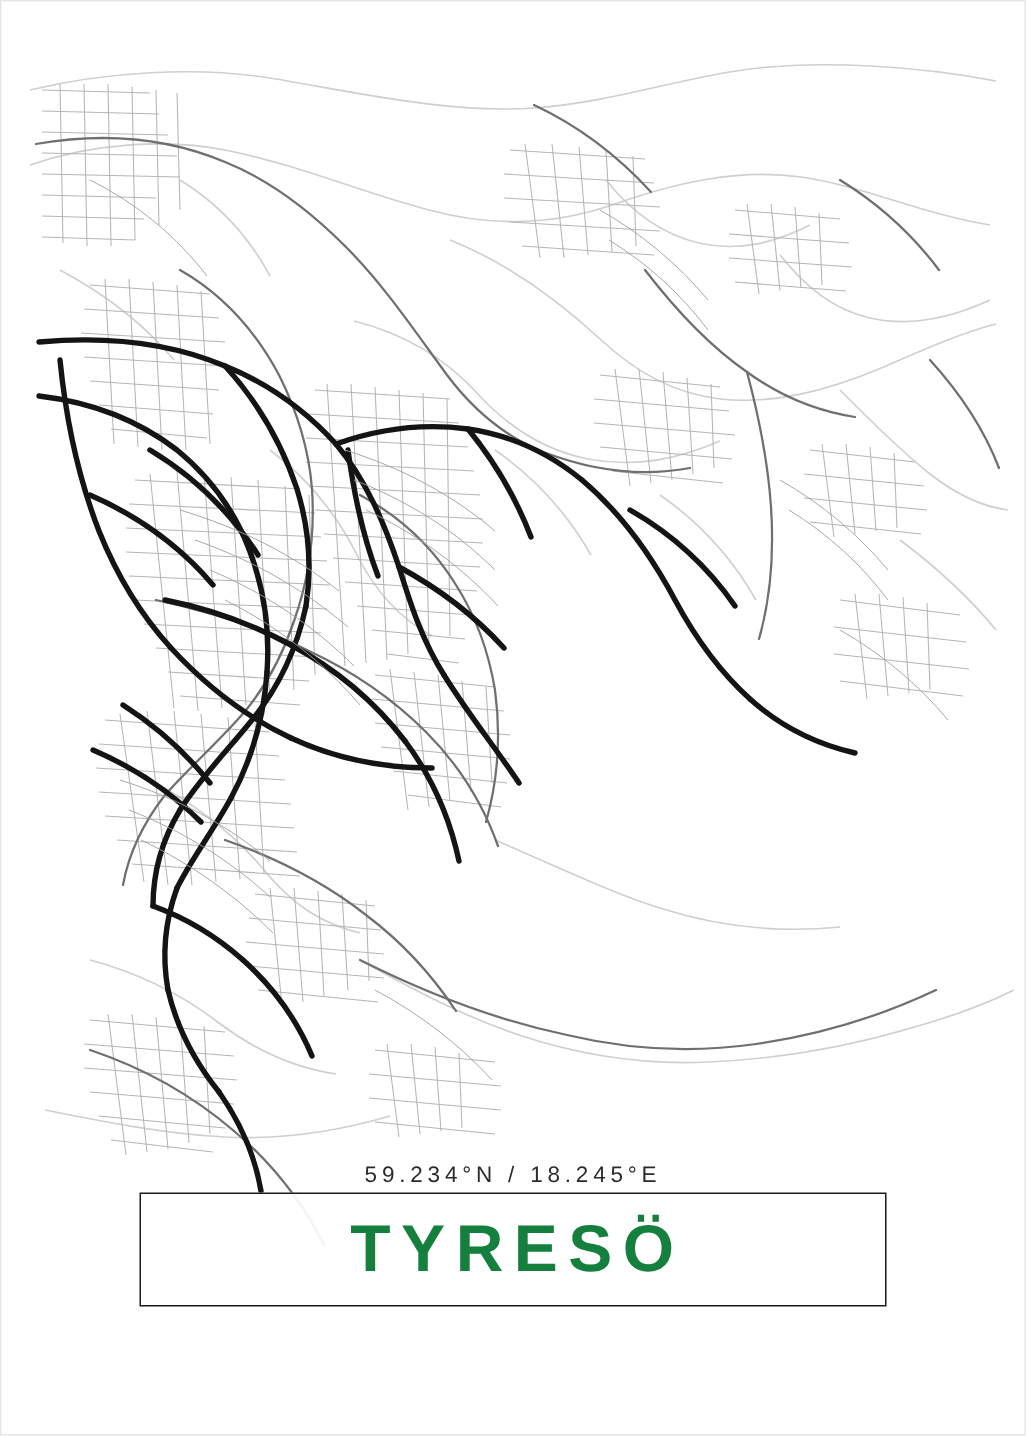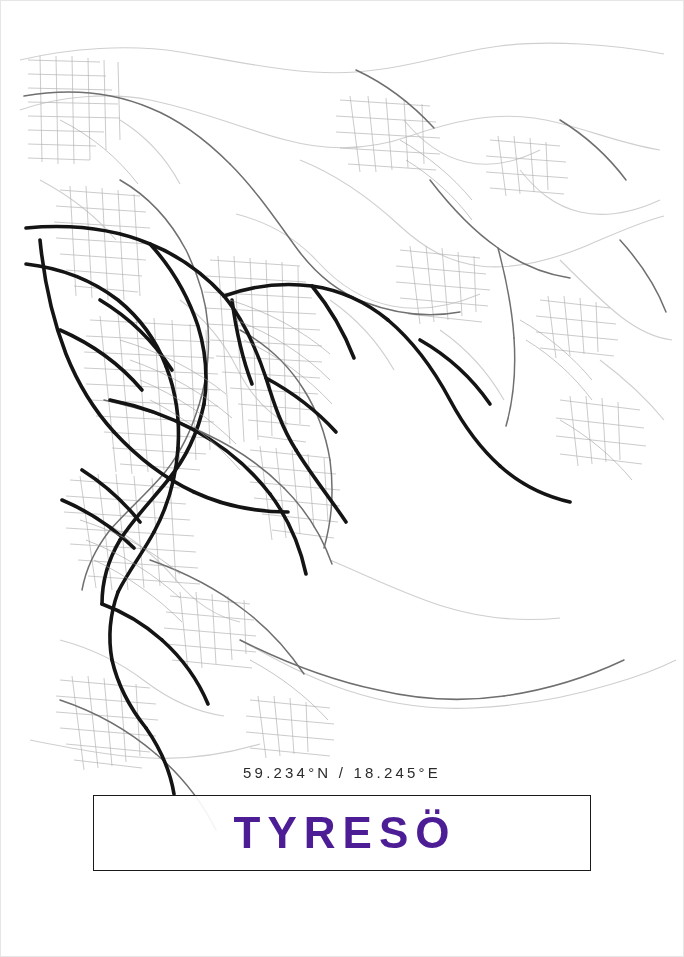--- a/index.html
+++ b/index.html
@@ -37,39 +37,39 @@
     left: 0;
     right: 0;
     bottom: 86px;
     text-align: center;
   }
   .coords {
     font-size: 15px;
     letter-spacing: 3.2px;
     color: #2b2b2b;
     font-family: "Liberation Sans", sans-serif;
-    margin-bottom: 14px;
+    margin-bottom: 3px;
     white-space: pre;
   }
   .title-frame {
     width: 498px;
     height: 76px;
     margin: 0 auto;
     border: 1.6px solid #1a1a1a;
     background: rgba(255,255,255,0.92);
     display: flex;
     align-items: center;
     justify-content: center;
     box-sizing: border-box;
   }
   .title-text {
     font-size: 44px;
     font-weight: bold;
     letter-spacing: 7px;
-    color: #4c1d95;
+    color: #15803d;
     font-family: "Liberation Sans", sans-serif;
     line-height: 1;
     padding-left: 6px;
   }
   .frame-border {
     position: absolute;
     left: 0; top: 0; right: 0; bottom: 0;
     border: 1px solid #e6e6e6;
     pointer-events: none;
   }

